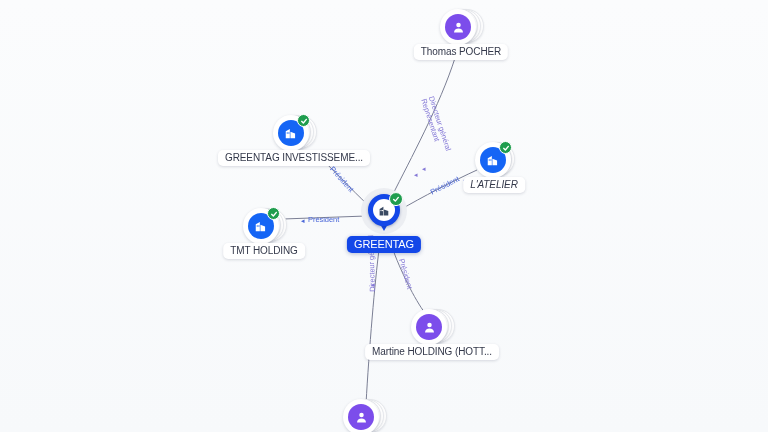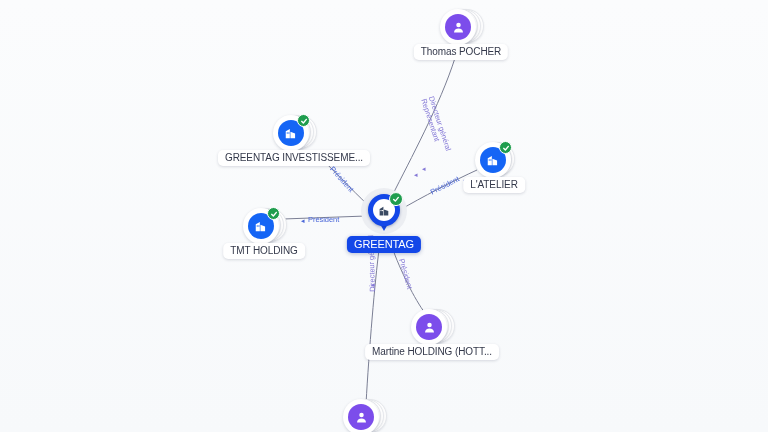--- a/index.html
+++ b/index.html
@@ -261,21 +261,21 @@
             <rect x="7.4" y="11" width="2" height="2" fill="#1565f5"></rect>
           </svg>
         </div>
         <div class="check-badge">
           <svg width="8" height="8" viewBox="0 0 24 24" fill="none" stroke="#ffffff" stroke-width="4" stroke-linecap="round" stroke-linejoin="round">
             <path d="M5 13l5 5L19 7"></path>
           </svg>
         </div>
       </div>
     </div>
-    <div class="node-label" style="left:0; top:17px;">L'ATELIER</div>
+    <div class="node-label" style="left:0; top:17px;font-style:italic;">L'ATELIER</div>
   </div>
 
   <div class="node" style="left:264px; top:226px;">
     <div class="node-stack" style="left:0; top:0;">
       <div class="stack-card" style="left:-11px; top:-18px;"></div>
       <div class="stack-card" style="left:-14px; top:-18px;"></div>
       <div class="stack-card" style="left:-17px; top:-18px;"></div>
       <div class="avatar-wrap" style="left:-21px; top:-18px;">
         <div class="avatar company">
           <svg width="14" height="14" viewBox="0 0 24 24" fill="#ffffff">

